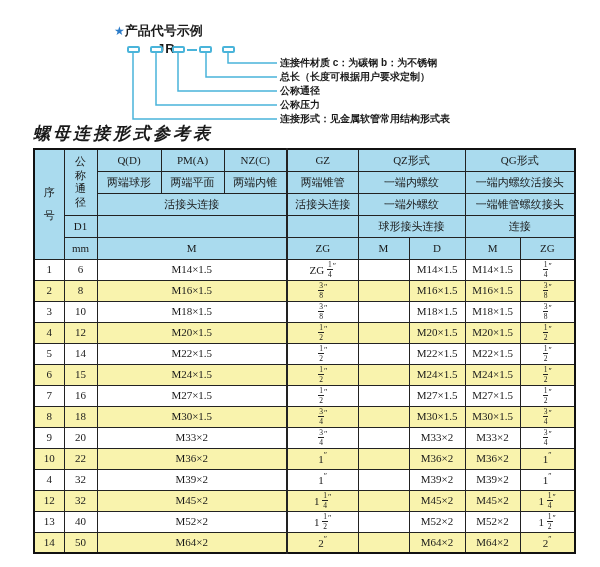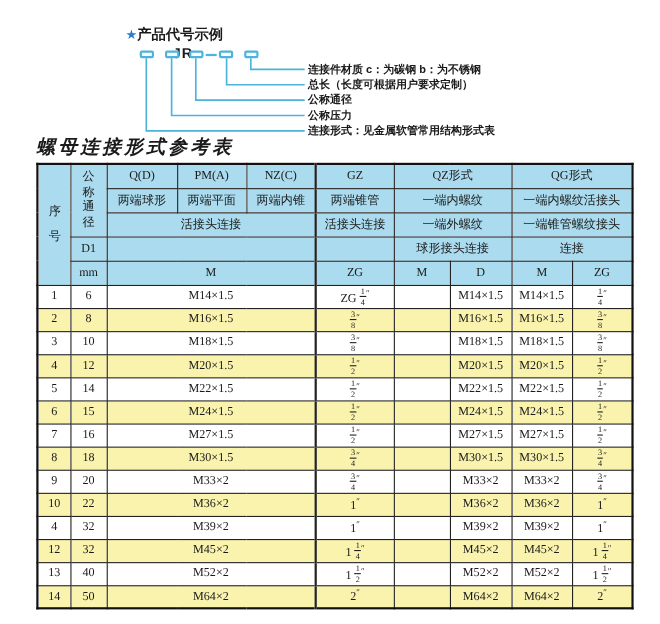--- a/index.html
+++ b/index.html
@@ -46,21 +46,21 @@
     font-weight:normal; overflow:hidden;
     font-family:"Liberation Serif","DejaVu Serif",serif; font-size:11px;
     line-height:1.1;
   }
   table.ref thead th { background:#aadbee; }
   table.ref thead tr { height:22px; }
   table.ref tbody tr { height:21px; }
   table.ref tbody tr.alt td { background:#f9f3ad; }
   .bl2 { border-left-width:2px !important; }
   .vtext { display:inline-block; width:12px; line-height:1.25; word-break:break-all; }
-  .vtext.wide { line-height:2.1;text-align:right; }
+  .vtext.wide { line-height:2.1; }
   .frac { display:inline-block; vertical-align:-0.45em; text-align:center; line-height:1; font-size:7.5px; }
   .frac .fn { display:block; border-bottom:1px solid #222; padding:0 1px 1px; }
   .frac .fd { display:block; padding-top:1px; }
   .inch { font-size:8px; vertical-align:super; line-height:1; }
 </style>
 </head>
 <body>
 
 <div class="page">
 

